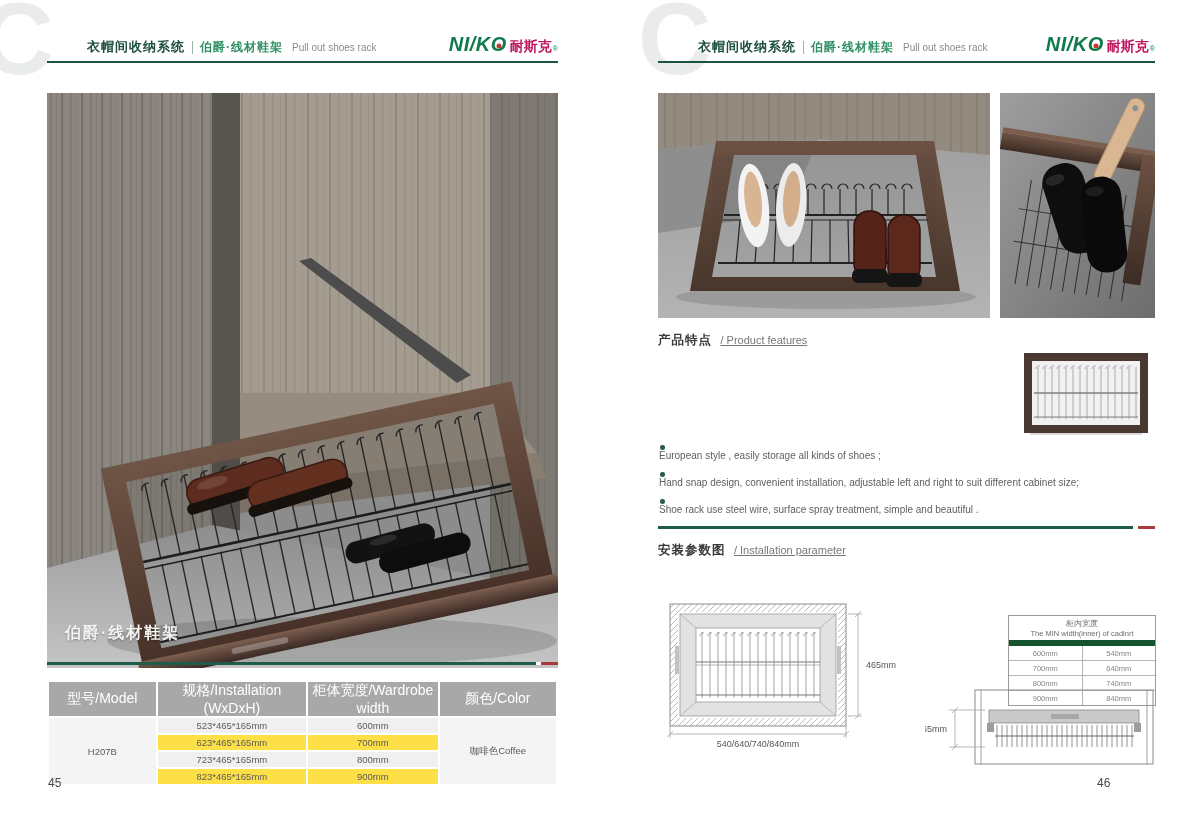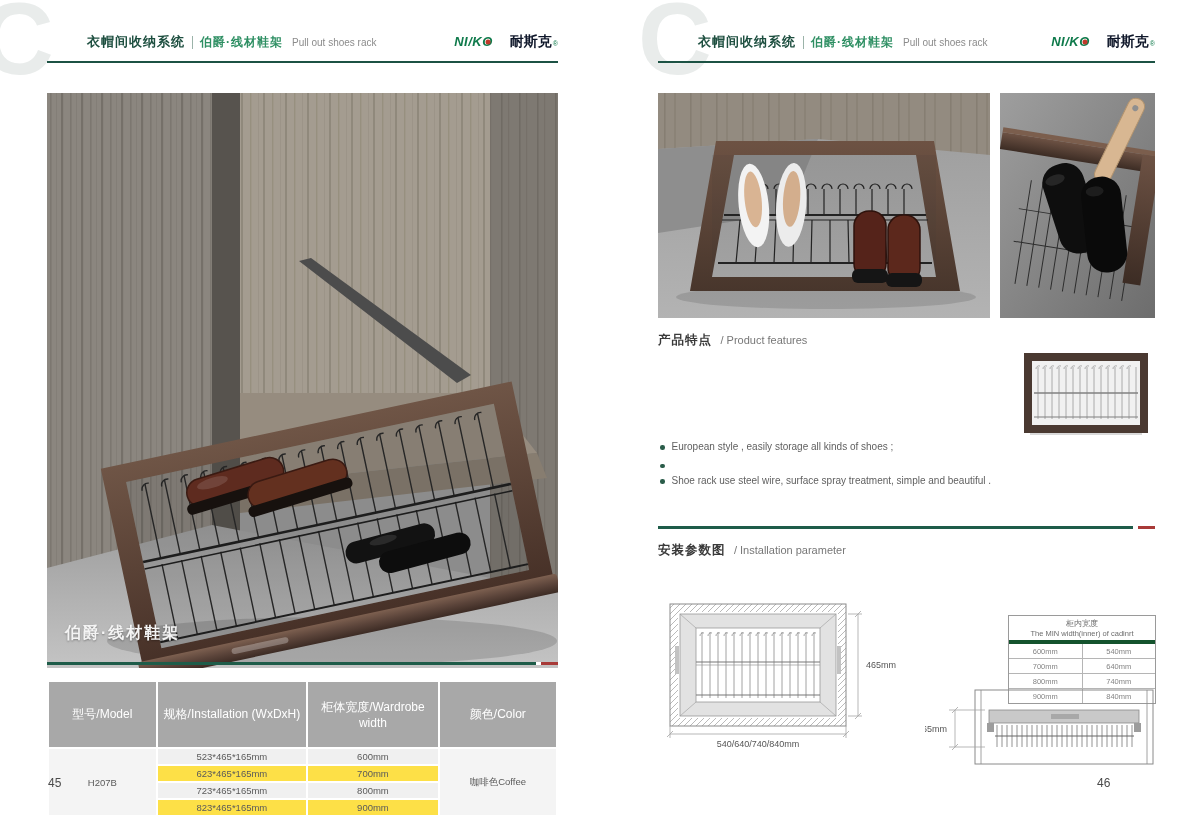--- a/index.html
+++ b/index.html
@@ -11,60 +11,60 @@
   .watermark{font-size:102px;font-weight:700;color:#e9eceb;line-height:1;z-index:0;user-select:none;}
 
   
   .hdr{display:flex;justify-content:space-between;align-items:flex-end;z-index:2;}
   .hdr-left{display:flex;align-items:baseline;gap:7px;white-space:nowrap;}
   .hdr-cat{font-size:13px;font-weight:700;color:#1e4f40;letter-spacing:1px;margin-left:40px;}
   .hdr-divider{width:1px;height:13px;background:#9bb3a9;align-self:center;}
   .hdr-prod{font-size:12px;font-weight:700;color:#2e8f63;letter-spacing:1px;}
   .hdr-prod-en{font-size:10px;color:#8b8b8b;margin-left:2px;}
   .logo{display:flex;align-items:baseline;white-space:nowrap;}
-  .logo-en{font-size:13px;font-weight:800;color:#0f7a4b;letter-spacing:.5px;font-style:italic;}
+  .logo-en{font-size:20px;font-weight:800;color:#0f7a4b;letter-spacing:.5px;font-style:italic;}
   .logo-o{position:relative;display:inline-block;font-style:italic;}
   .logo-o .red-dot{position:absolute;left:52%;top:56%;width:5px;height:5px;border-radius:50%;
                    background:#c0392b;transform:translate(-50%,-50%);}
-  .logo-cn{font-size:14px;font-weight:800;color:#0f172a;margin-left:17px;}
+  .logo-cn{font-size:14px;font-weight:800;color:#be185d;margin-left:3px;}
   .logo-reg{font-size:7px;color:#0f7a4b;vertical-align:super;margin-left:1px;}
   .hdr-line{height:2px;background:#1c5244;}
 
   
   .sep{display:flex;align-items:center;height:3px;}
   .sep .g{flex:1;height:2.5px;background:#1e5c49;}
   .sep .gap{width:5px;height:3px;background:#fff;}
   .sep .r{width:17px;height:3px;background:#a83a38;}
 
   
   .photo-caption{font-size:16px;font-weight:700;color:#f4f4f4;letter-spacing:2px;
                  text-shadow:0 1px 2px rgba(0,0,0,.35);}
 
   
   table.spec{border-collapse:separate;border-spacing:2px;width:511px;background:#fff;}
-  table.spec th{background:#a8a8a8;color:#fff;font-weight:400;font-size:12px;height:33px;padding:16px 2px;}
+  table.spec th{background:#a8a8a8;color:#fff;font-weight:400;font-size:14px;height:33px;padding:0 2px;}
   table.spec td{font-size:9.5px;color:#5a5a5a;text-align:center;height:15px;padding:0 10px;}
   td.rowA{background:#f0f0f0;}
   td.rowB{background:#fde047;}
   td.merged{background:#f4f4f4;}
 
   
   .bullet-row{display:flex;align-items:flex-start;margin-bottom:6px;}
   .bullet-dot{width:4.5px;height:4.5px;border-radius:50%;background:#2a5c49;margin:4px 7px 0 1px;flex:none;}
   .cn-bullets .bullet-text{font-size:9.5px;color:#74837b;letter-spacing:.5px;line-height:11px;}
   .en-bullets .bullet-text{font-size:10px;color:#5f5f5f;line-height:11.5px;}
-  .en-bullets .bullet-row{margin-bottom:7px;}
+  .en-bullets .bullet-row{margin-bottom:7px;flex-direction:column;}
 
   .sec-title-cn{font-size:12.5px;font-weight:700;color:#3a3a3a;letter-spacing:1px;}
-  .sec-title-en{font-size:11px;color:#777;margin-left:4px;}
+  .sec-title-en{font-size:11px;color:#777;margin-left:4px;text-decoration:underline;}
 
   
   .minw{width:146px;border:1px solid #9a9a9a;background:#fff;color:#858585;}
   .minw .t1{font-size:8px;text-align:center;padding-top:2px;color:#6d6d6d;}
-  .minw .t2{font-size:7.5px;text-align:center;border-bottom:4px solid #14532d;padding-bottom:2px;color:#6d6d6d;}
+  .minw .t2{font-size:7.5px;text-align:center;border-bottom:6px solid #14532d;padding-bottom:2px;color:#6d6d6d;}
   .minw table{border-collapse:collapse;width:100%;}
   .minw td{font-size:7.5px;text-align:center;height:12px;border-bottom:1px solid #b5b5b5;}
   .minw td:first-child{border-right:1px solid #b5b5b5;}
   .minw tr:last-child td{border-bottom:none;}
 
   .pagenum{font-size:12px;color:#4a4a4a;}
   .dim-label{font-size:9px;fill:#555;font-family:"Liberation Sans",sans-serif;}
 </style>
 </head>
 <body>
@@ -340,20 +340,21 @@
     </svg>
   </div>
 
   <div class="abs en-bullets" style="left:659px;top:441px;width:505px;">
     <div class="bullet-row">
       <span class="bullet-dot"></span>
       <span class="bullet-text">European style ,  easily storage all kinds of shoes ;</span>
     </div>
     <div class="bullet-row">
       <span class="bullet-dot"></span>
+      <span class="bullet-text">Hand snap design, convenient installation, adjustable left and right to suit different cabinet size;</span>
     </div>
     <div class="bullet-row">
       <span class="bullet-dot"></span>
       <span class="bullet-text">Shoe rack use steel wire, surface spray treatment, simple  and beautiful .</span>
     </div>
   </div>
 
   <div class="abs sep" style="left:658px;top:526px;width:497px;">
     <div class="g"></div>
     <div class="gap"></div>

